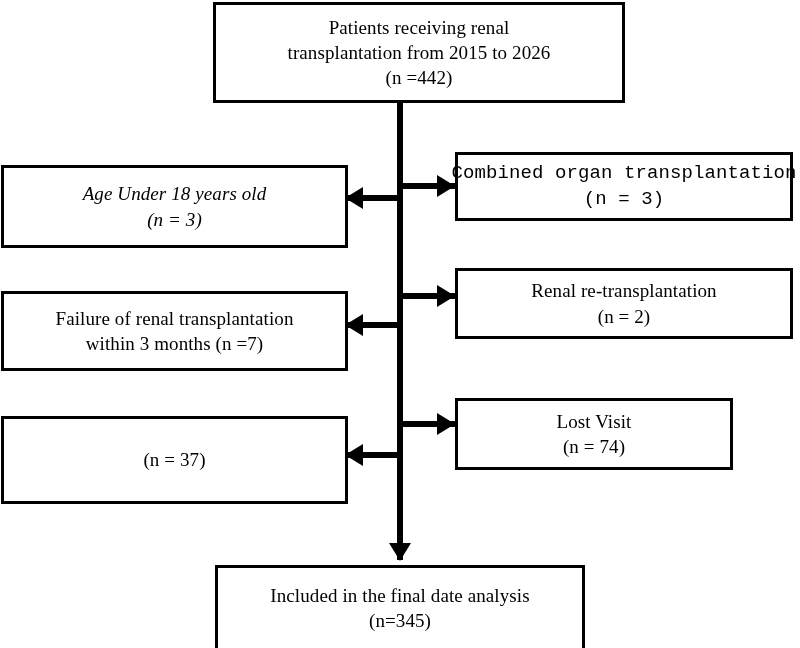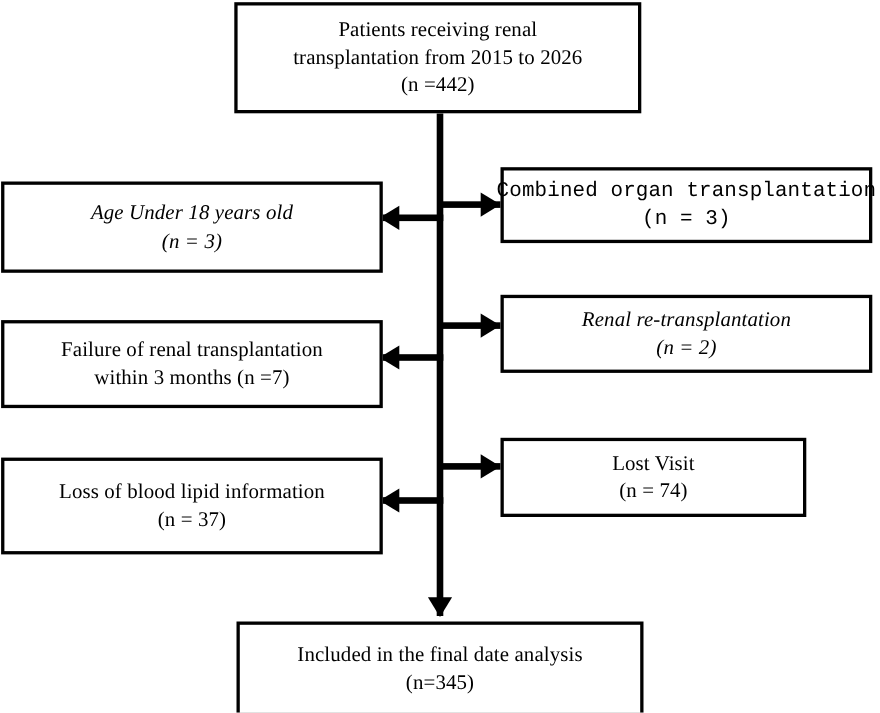--- a/index.html
+++ b/index.html
@@ -32,21 +32,21 @@
     padding: 2px 6px;
   }
   .box .ln {
     display: block;
     white-space: nowrap;
   }
   
   #box-source {
     left: 213px;
     top: 2px;
-    width: 370px;
+    width: 412px;
     height: 101px;
   }
   
   #box-final {
     left: 215px;
     top: 565px;
     width: 370px;
     height: 86px;
   }
   
@@ -55,21 +55,20 @@
     top: 152px;
     width: 338px;
     height: 69px;
     font-family: Liberation Mono, monospace;
   }
   #box-re-transplant {
     left: 455px;
     top: 268px;
     width: 338px;
     height: 71px;
-    font-style: italic;
   }
   #box-lost-visit {
     left: 455px;
     top: 398px;
     width: 278px;
     height: 72px;
   }
   
   #box-age-under-18 {
     left: 1px;
@@ -180,21 +179,20 @@
     <span class="ln">Failure of renal transplantation</span>
     <span class="ln">within 3 months  (n =7)</span>
   </div>
 
   <div class="box" id="box-lost-visit">
     <span class="ln">Lost Visit</span>
     <span class="ln">(n = 74)</span>
   </div>
 
   <div class="box" id="box-lipid">
-    <span class="ln">Loss of blood lipid information</span>
     <span class="ln">(n = 37)</span>
   </div>
 
   <div class="box" id="box-final">
     <span class="ln">Included in the final date analysis</span>
     <span class="ln">(n=345)</span>
   </div>
 
 </div>
 

